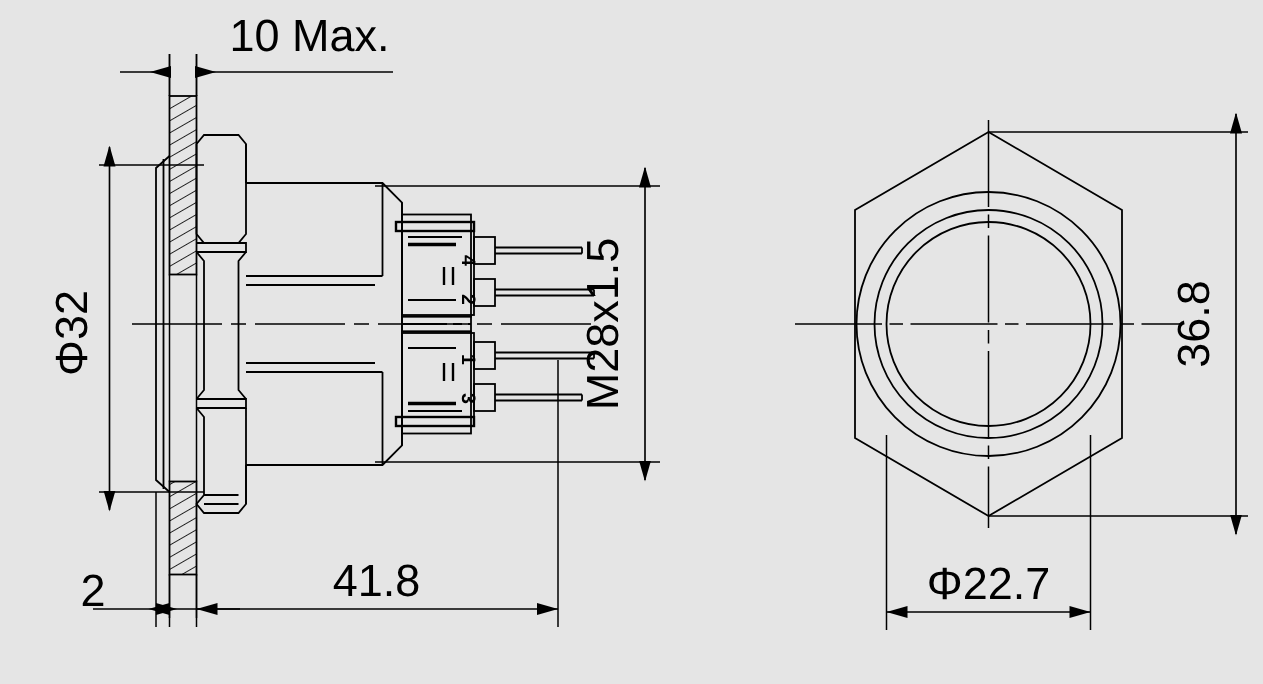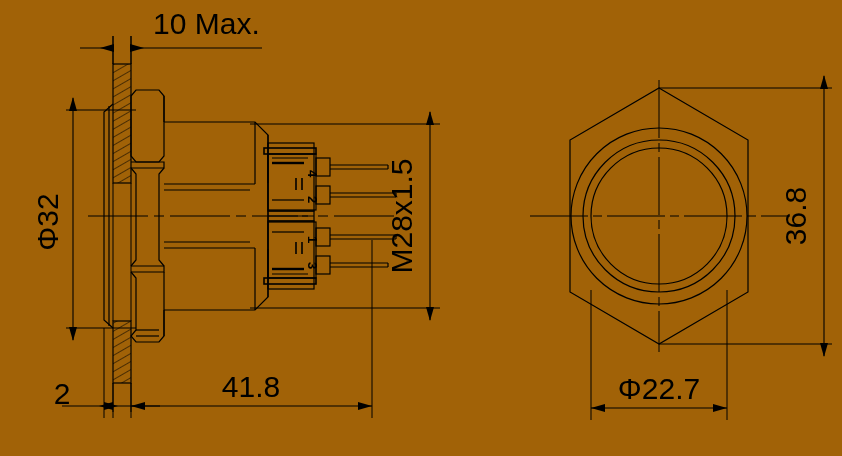--- a/index.html
+++ b/index.html
@@ -7,21 +7,21 @@
     padding: 0;
     background: #ffffff;
   }
   body {
     font-family: "Liberation Sans", sans-serif;
   }
   #drawing-root {
     position: relative;
     width: 842px;
     height: 456px;
-    background: #a16207;
+    background: #e5e5e5;
     overflow: hidden;
     text-decoration: underline;
   }
   svg.dwg {
     display: block;
     width: 842px;
     height: 456px;
   }
   .ln { stroke: #000000; fill: none; stroke-width: 1.2; }
   .ln-thin { stroke: #000000; fill: none; stroke-width: 1; }

